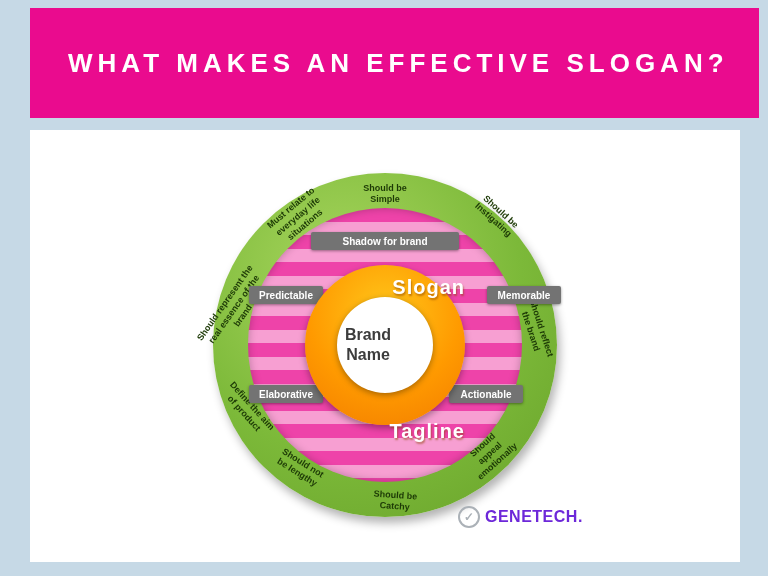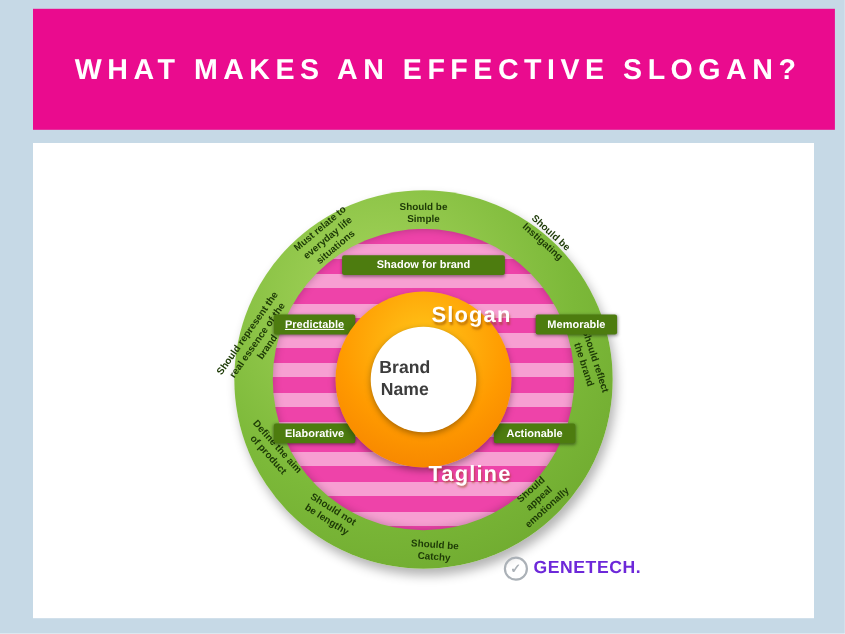--- a/index.html
+++ b/index.html
@@ -28,25 +28,25 @@
   .disc-white { left:152px; top:152px; width:96px; height:96px; background:#ffffff;
     box-shadow: 0 2px 6px rgba(0,0,0,.35);
     display:flex; align-items:center; }
   .brand-name { width:62px; text-align:center; font-size:16px; font-weight:bold; color:#3c3c3c; line-height:1.25; }
 
   .slogan, .tagline { position:absolute; left:120px; width:160px; text-align:right; color:#fff;
     font-weight:bold; font-size:20px; letter-spacing:1px; text-shadow:1px 2px 2px rgba(140,70,0,.55); }
   .slogan { top:131px; }
   .tagline { top:247px;margin-top:28px; }
 
-  .banner { position:absolute; height:18px; background:#4d7c0f; color:#ffffff; font-size:10px; font-weight:bold;
+  .banner { position:absolute; height:18px; background:#737373; color:#ffffff; font-size:10px; font-weight:bold;
     display:flex; align-items:center; justify-content:center; border-radius:2px;
     box-shadow:0 1px 3px rgba(0,0,0,.4); white-space:nowrap; }
   .b-top        { left:126px; top:87px;  width:148px; }
-  .b-left       { left:64px;  top:141px; width:74px;text-decoration:underline; }
+  .b-left       { left:64px;  top:141px; width:74px; }
   .b-right      { left:264px; top:141px; width:74px;margin-left:38px; }
   .b-lowerleft  { left:64px;  top:240px; width:74px; }
   .b-lowerright { left:264px; top:240px; width:74px; }
   .b-bottom     { left:138px; top:296px; width:124px; }
 
   .ring-label { position:absolute; font-size:9px; font-weight:bold; color:#1d3a06; text-align:center; line-height:1.2; }
   .rl-top         { left:170px; top:38px;  width:60px; }
   .rl-topleft     { left:76px;  top:55px;  width:74px; transform:rotate(-40deg); }
   .rl-topright    { left:284px; top:60px;  width:56px; transform:rotate(42deg); }
   .rl-left        { left:3px;   top:148px; width:92px; transform:rotate(-55deg); }

